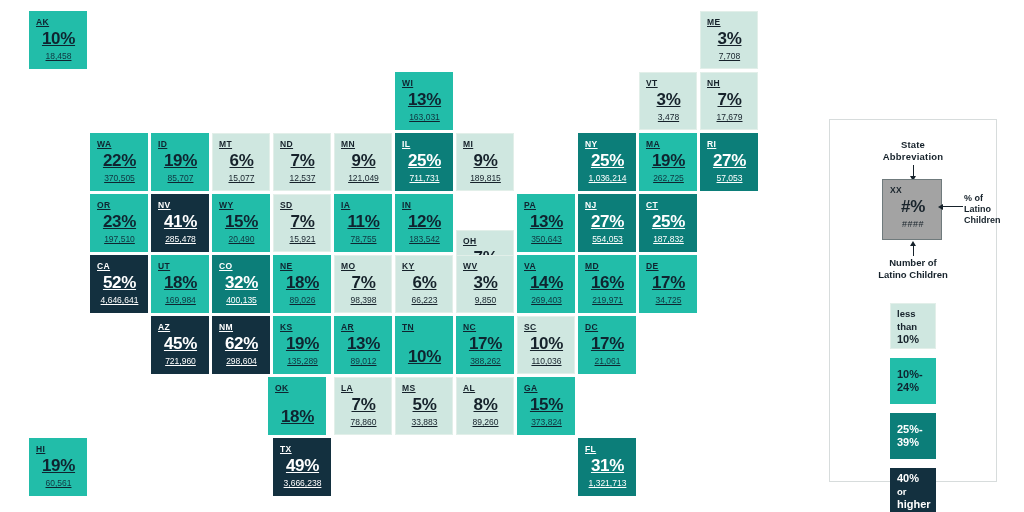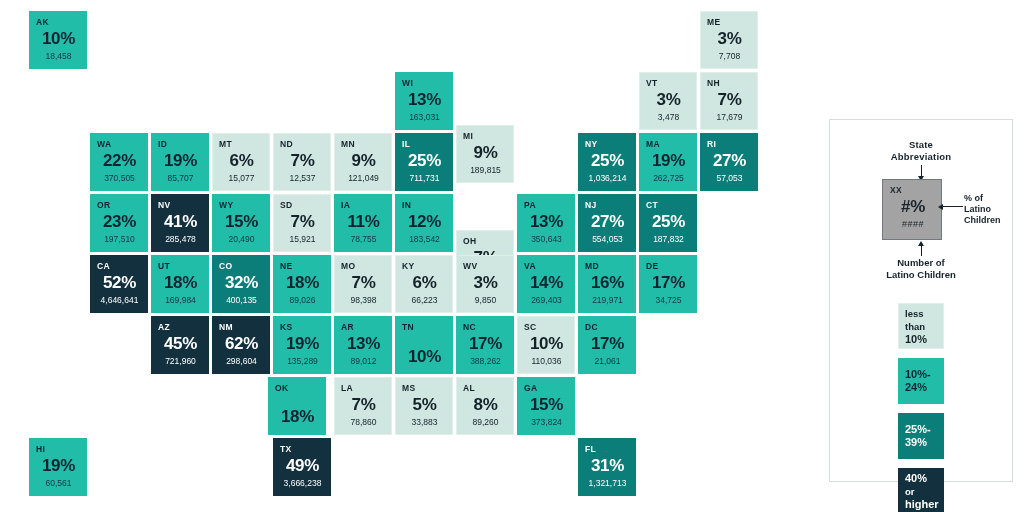--- a/index.html
+++ b/index.html
@@ -27,20 +27,21 @@
   .state-tile {
     position: absolute;
     width: 58px;
     height: 58px;
     box-sizing: border-box;
     padding: 5px 5px 4px 6px;
     display: flex;
     flex-direction: column;
     justify-content: flex-start;
     overflow: hidden;
+    text-decoration: underline;
   }
 
   .state-abbr {
     font-size: 8.5px;
     font-weight: bold;
     letter-spacing: 0.4px;
     line-height: 10px;
     text-align: left;
   }
   .state-pct {
@@ -67,21 +68,21 @@
 
   .shade-l2 .state-count { color: #103640; }
   .shade-l3 .state-count,
   .shade-l4 .state-count { color: #ffffff; }
 
   
   #legend-panel {
     position: absolute;
     left: 829px;
     top: 119px;
-    width: 184px;
+    width: 168px;
     height: 363px;
     box-sizing: border-box;
     background: #ffffff;
     border: 1px solid #d7dcdc;
   }
 
   .legend-title {
     text-align: center;
     font-size: 9.5px;
     font-weight: bold;
@@ -256,21 +257,21 @@
     <div class="state-tile shade-l1" style="left: 334px; top: 133px;">
       <div class="state-abbr">MN</div>
       <div class="state-pct">9%</div>
       <div class="state-count">121,049</div>
     </div>
     <div class="state-tile shade-l3" style="left: 395px; top: 133px;">
       <div class="state-abbr">IL</div>
       <div class="state-pct">25%</div>
       <div class="state-count">711,731</div>
     </div>
-    <div class="state-tile shade-l1" style="left: 456px; top: 125px;">
+    <div class="state-tile shade-l1" style="left: 456px; top: 133px;">
       <div class="state-abbr">MI</div>
       <div class="state-pct">9%</div>
       <div class="state-count">189,815</div>
     </div>
     <div class="state-tile shade-l3" style="left: 578px; top: 133px;">
       <div class="state-abbr">NY</div>
       <div class="state-pct">25%</div>
       <div class="state-count">1,036,214</div>
     </div>
     <div class="state-tile shade-l2" style="left: 639px; top: 133px;">

